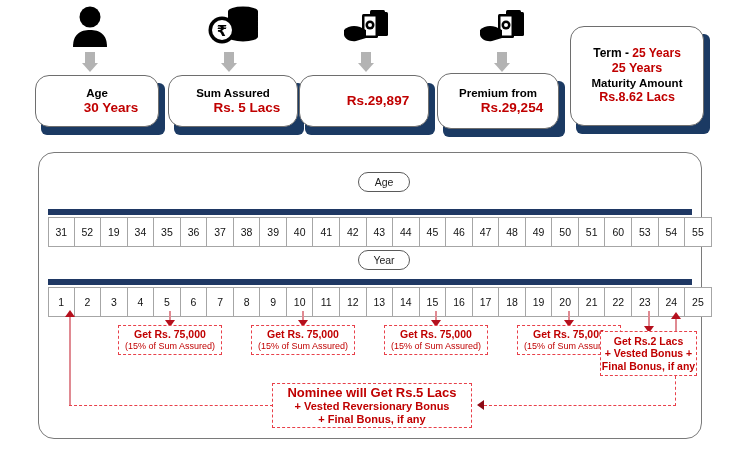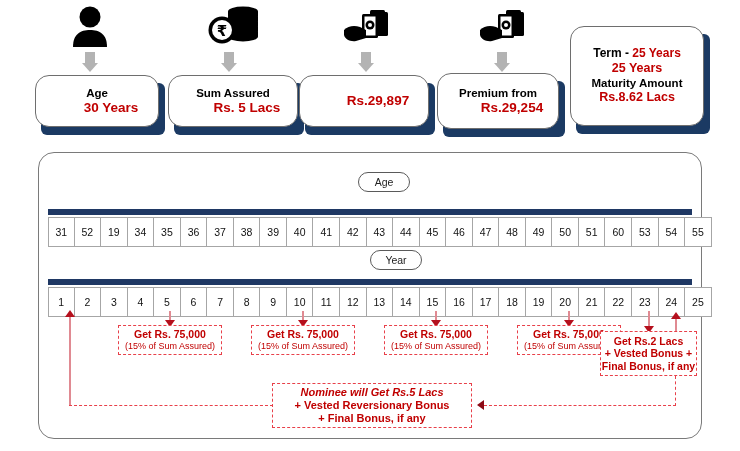--- a/index.html
+++ b/index.html
@@ -77,21 +77,21 @@
     color:#c00000;
     text-align:center;
     box-sizing:border-box;
     display:flex;flex-direction:column;align-items:center;justify-content:center;
     line-height:1.2;
   }
   .rbox .b1{font-weight:bold;font-size:10.5px;white-space:nowrap;}
   .rbox .b2{font-weight:normal;font-size:9px;white-space:nowrap;}
   .rbox .b3{font-weight:bold;font-size:10.5px;white-space:nowrap;}
 
-  .nombox .n1{font-weight:bold;font-size:11px;white-space:nowrap;font-style:italic;}
+  .nombox .n1{font-weight:bold;font-size:13px;white-space:nowrap;}
   .nombox .n2{font-weight:bold;font-size:11px;white-space:nowrap;text-align:right;}
   .rline-v-solid{position:absolute;width:1.6px;background:#e08a92;}
   .rline-h-dash{position:absolute;height:0;border-top:1.6px dashed #e8404a;}
   .rline-v-dash{position:absolute;width:0;border-left:1.6px dashed #e8404a;}
 
   .ar-up{position:absolute;width:0;height:0;
     border-left:5px solid transparent;border-right:5px solid transparent;
     border-bottom:7px solid #b5101d;}
   .ar-down{position:absolute;width:0;height:0;
     border-left:5px solid transparent;border-right:5px solid transparent;
@@ -230,21 +230,21 @@
     <div class="cell">48</div>
     <div class="cell">49</div>
     <div class="cell">50</div>
     <div class="cell">51</div>
     <div class="cell">60</div>
     <div class="cell">53</div>
     <div class="cell">54</div>
     <div class="cell">55</div>
   </div>
 
-<div class="pill" style="left:358px;top:250px;width:52px;height:20px;margin-left:12px;">Year</div>
+<div class="pill" style="left:358px;top:250px;width:52px;height:20px;">Year</div>
 
 <div class="navybar" style="left:48px;top:279px;width:644px;"></div>
 <div class="grid" id="year-grid" style="left:48px;top:287px;">
     <div class="cell">1</div>
     <div class="cell">2</div>
     <div class="cell">3</div>
     <div class="cell">4</div>
     <div class="cell">5</div>
     <div class="cell">6</div>
     <div class="cell">7</div>

